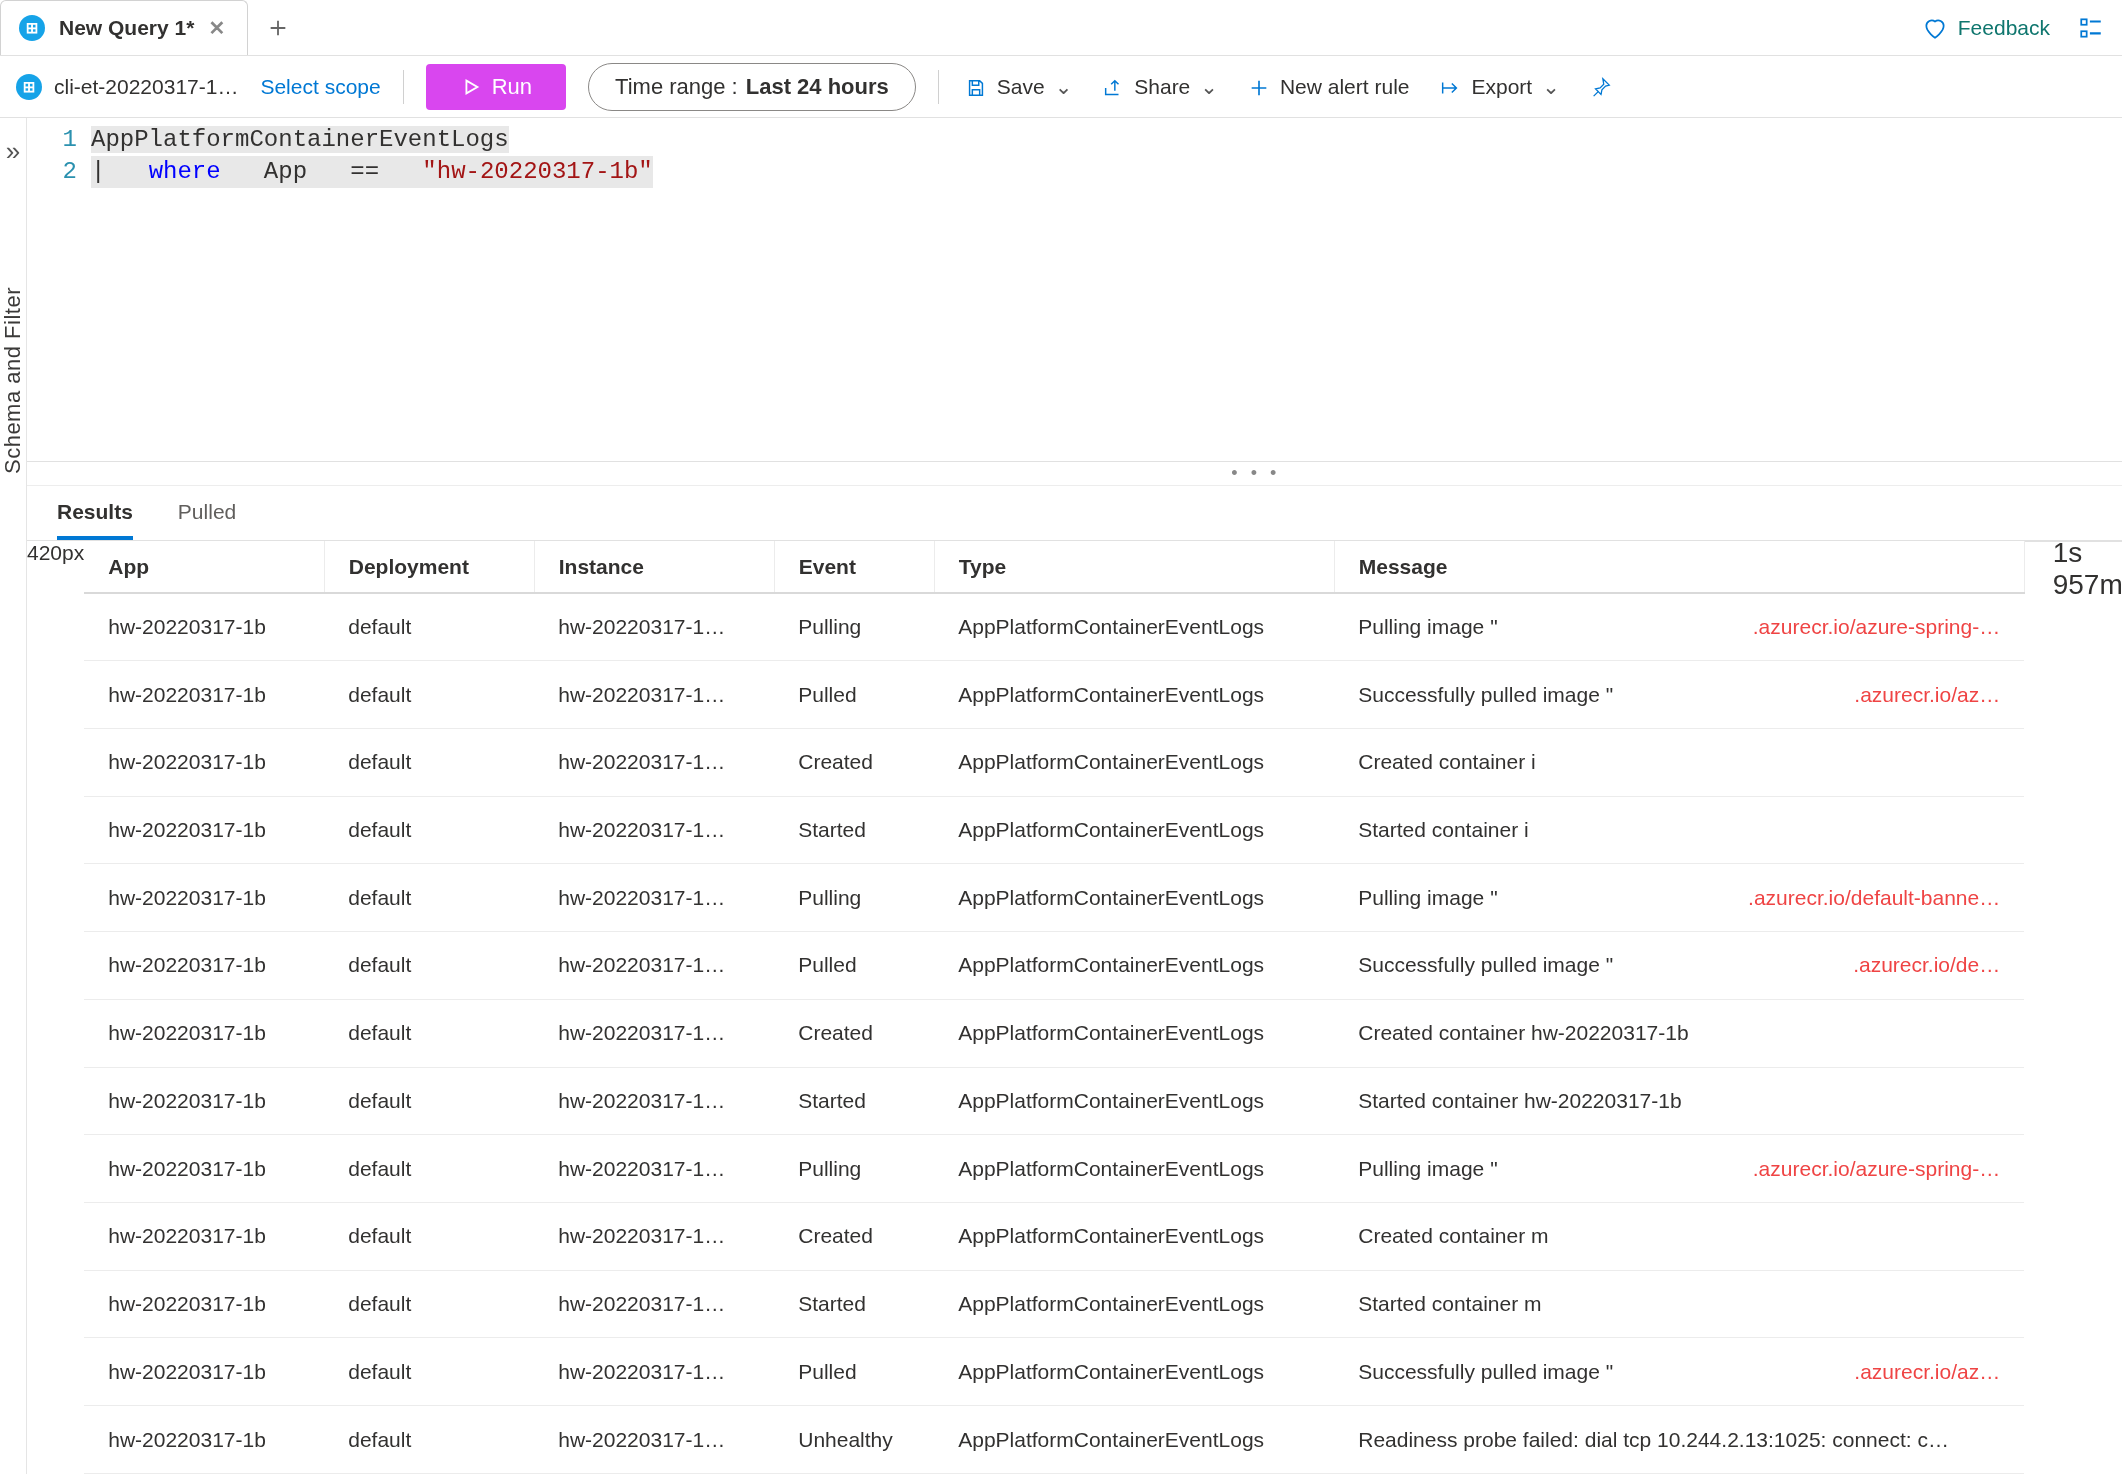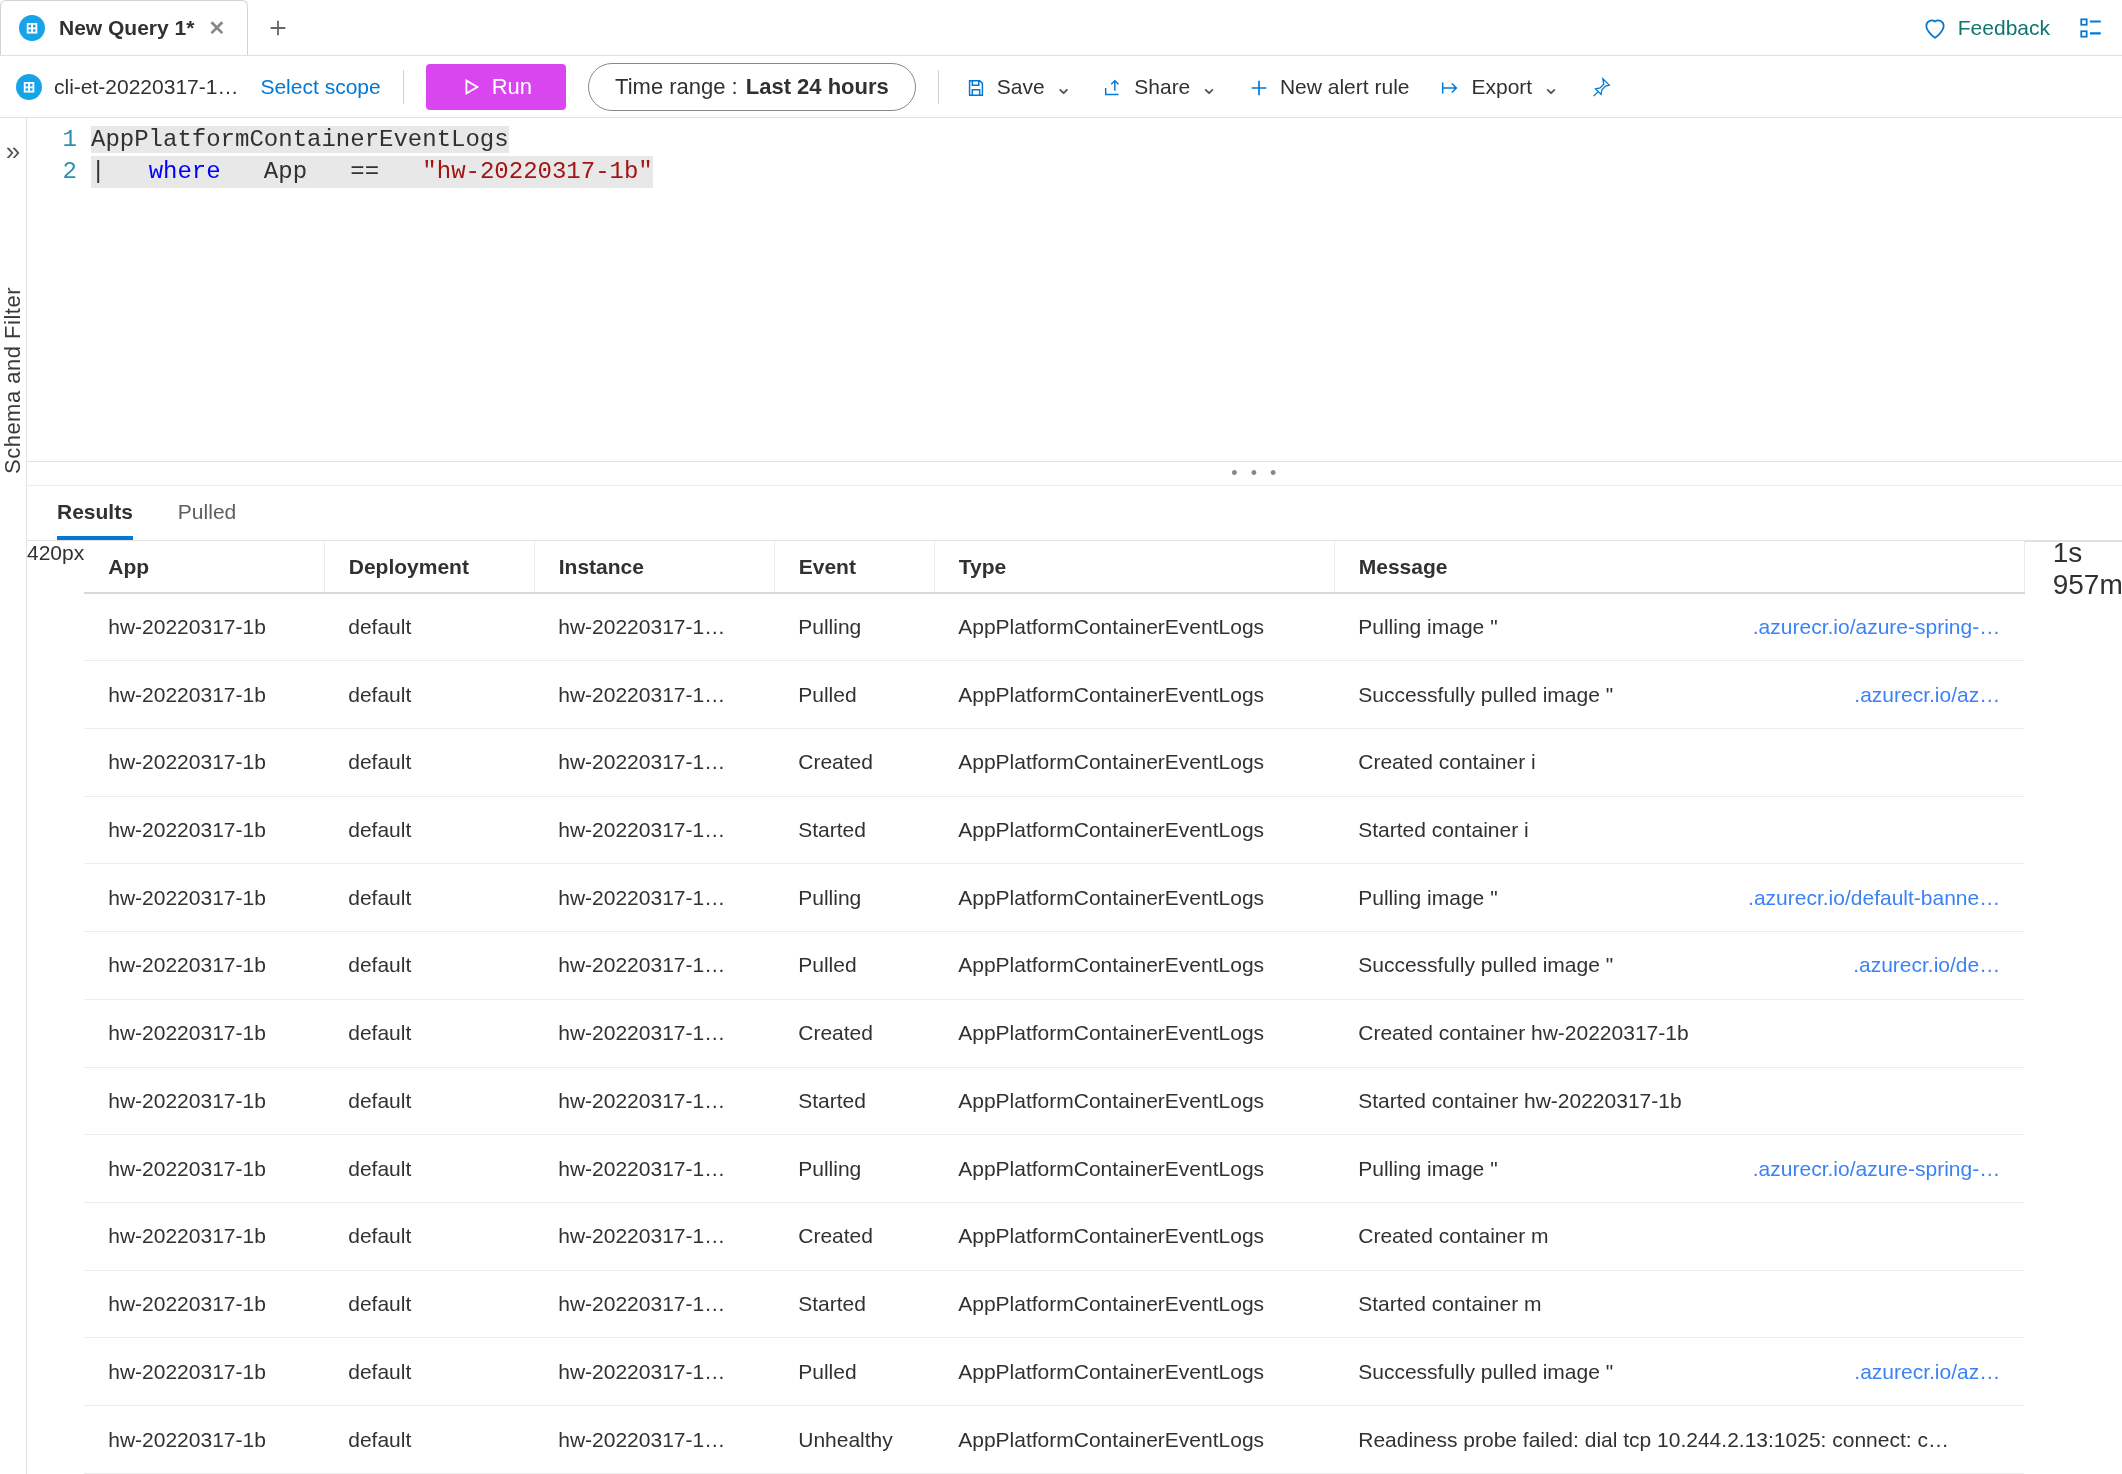--- a/index.html
+++ b/index.html
@@ -201,21 +201,21 @@
   }
   table.results td { height: 52px; color: #323130; }
   .col-app  { width: 240px; }
   .col-dep  { width: 210px; }
   .col-inst { width: 240px; }
   .col-evt  { width: 160px; }
   .col-type { width: 400px; }
   .col-msg  { width: 690px; }
 
   .msg-cell { display:flex; justify-content:space-between; gap:20px; }
-  .msg-cell .msg-right { color:#3b82f6; }
+  .msg-cell .msg-right { color:#ef4444; }
 
   
   .hscroll {
     height: 22px;
     background: #f3f3f3;
     position: relative;
   }
   .hscroll .thumb {
     position:absolute; top:2px; height:18px;
     left: 170px; width: 1040px;

